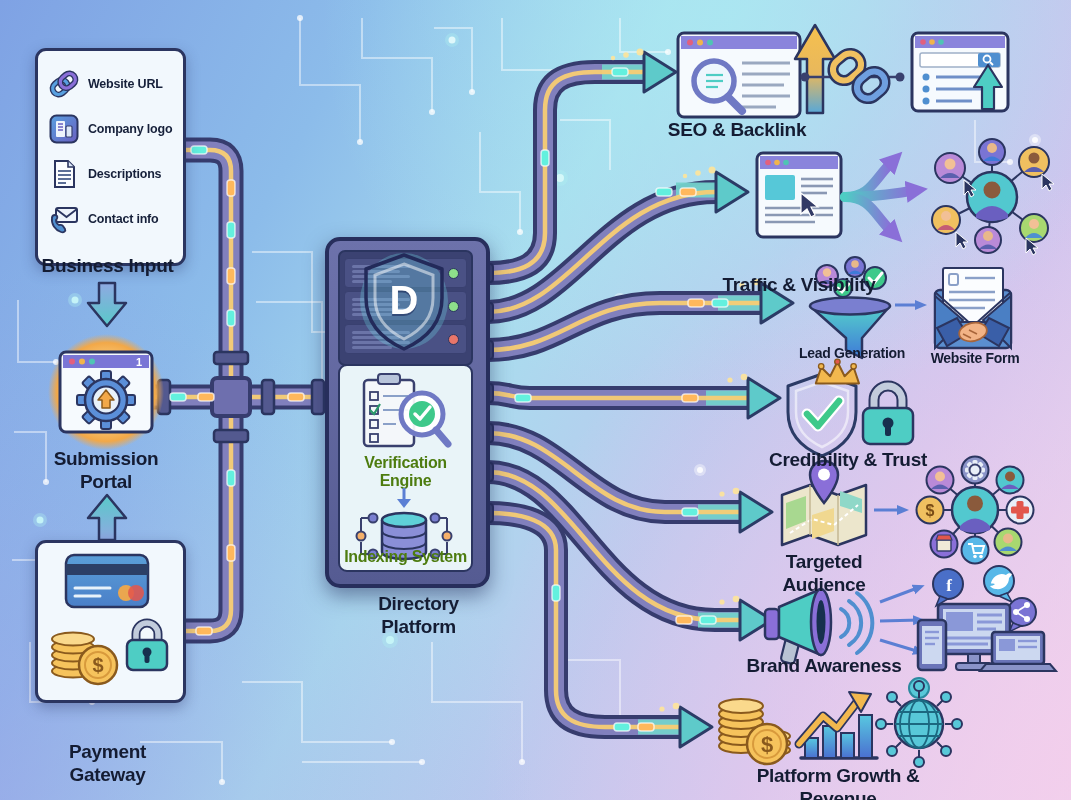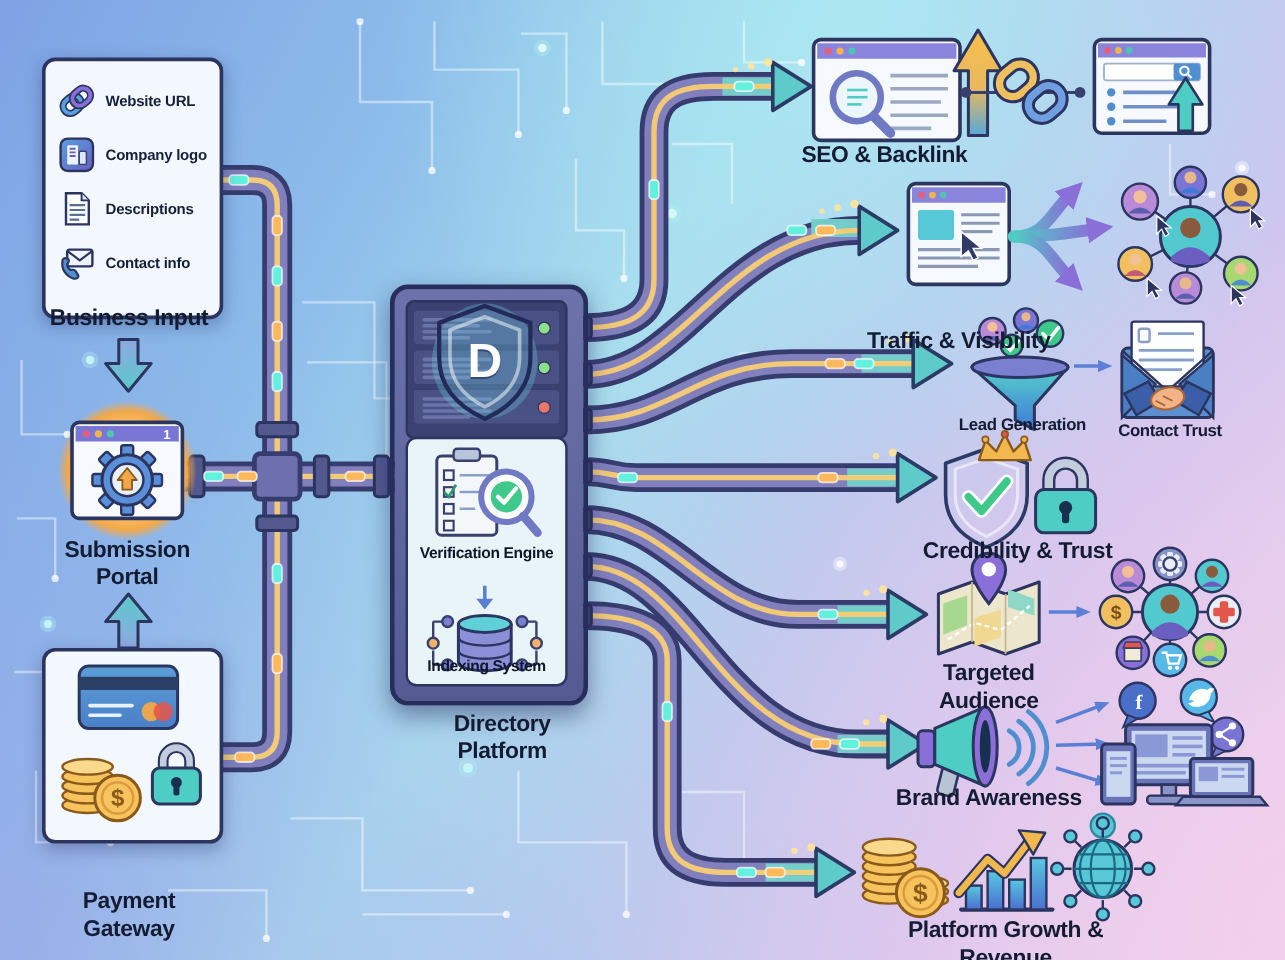--- a/index.html
+++ b/index.html
@@ -35,21 +35,21 @@
     position:absolute;left:9px;top:9px;width:131px;height:106px;
     background:#3b4272;border:2px solid #2b3560;border-radius:7px;padding:3px 0;
   }
   .srv{position:relative;margin:3px 4px;height:28px;background:#4a5185;border-radius:4px;border:1.5px solid #394070;}
   .srv i{position:absolute;left:7px;height:2.5px;width:58px;background:#6b74a8;border-radius:2px;}
   .srv b{position:absolute;right:7px;top:9px;width:9px;height:9px;border-radius:50%;border:1.5px solid #2b3560;}
   .plat-bottom{
     position:absolute;left:9px;top:123px;width:131px;height:204px;
     background:#e9f4f8;border:2.5px solid #2b3560;border-radius:9px;
   }
-  .mod-label{position:absolute;width:100%;text-align:center;font-weight:800;color:#0f172a;font-size:13px;line-height:1.15;letter-spacing:-.3px;}
+  .mod-label{position:absolute;width:100%;text-align:center;font-weight:800;color:#4d7c0f;font-size:16px;line-height:1.15;letter-spacing:-.3px;}
 </style>
 </head>
 <body>
 
 <div id="canvas">
 
 <svg id="art" width="1071" height="800" viewBox="0 0 1071 800">
   <defs>
     <linearGradient id="gArrowDown" x1="0" y1="0" x2="0" y2="1">
           <stop offset="0" stop-color="#8fa9e2"></stop>
@@ -880,19 +880,19 @@
   </div>
 </div>
 
 <div class="lbl" style="left:35px;top:254px;width:145px;">Business Input</div>
 <div class="lbl" style="left:40px;top:447px;width:132px;">Submission Portal</div>
 <div class="lbl" style="left:30px;top:740px;width:155px;">Payment Gateway</div>
 <div class="lbl" style="left:345px;top:592px;width:147px;">Directory Platform</div>
 <div class="lbl" style="left:657px;top:118px;width:160px;">SEO &amp; Backlink</div>
 <div class="lbl" style="left:719px;top:233px;width:160px;margin-top:40px;">Traffic &amp; Visibility</div>
 <div class="lbl small" style="left:792px;top:345px;width:120px;">Lead Generation</div>
-<div class="lbl small" style="left:915px;top:350px;width:120px;">Contact Trust</div>
+<div class="lbl small" style="left:915px;top:350px;width:120px;">Website Form</div>
 <div class="lbl" style="left:768px;top:448px;width:160px;">Credibility &amp; Trust</div>
 <div class="lbl" style="left:744px;top:550px;width:160px;">Targeted Audience</div>
 <div class="lbl" style="left:744px;top:654px;width:160px;">Brand Awareness</div>
 <div class="lbl" style="left:733px;top:764px;width:210px;">Platform Growth &amp; Revenue</div>
 
 </div>
 
 </body></html>

